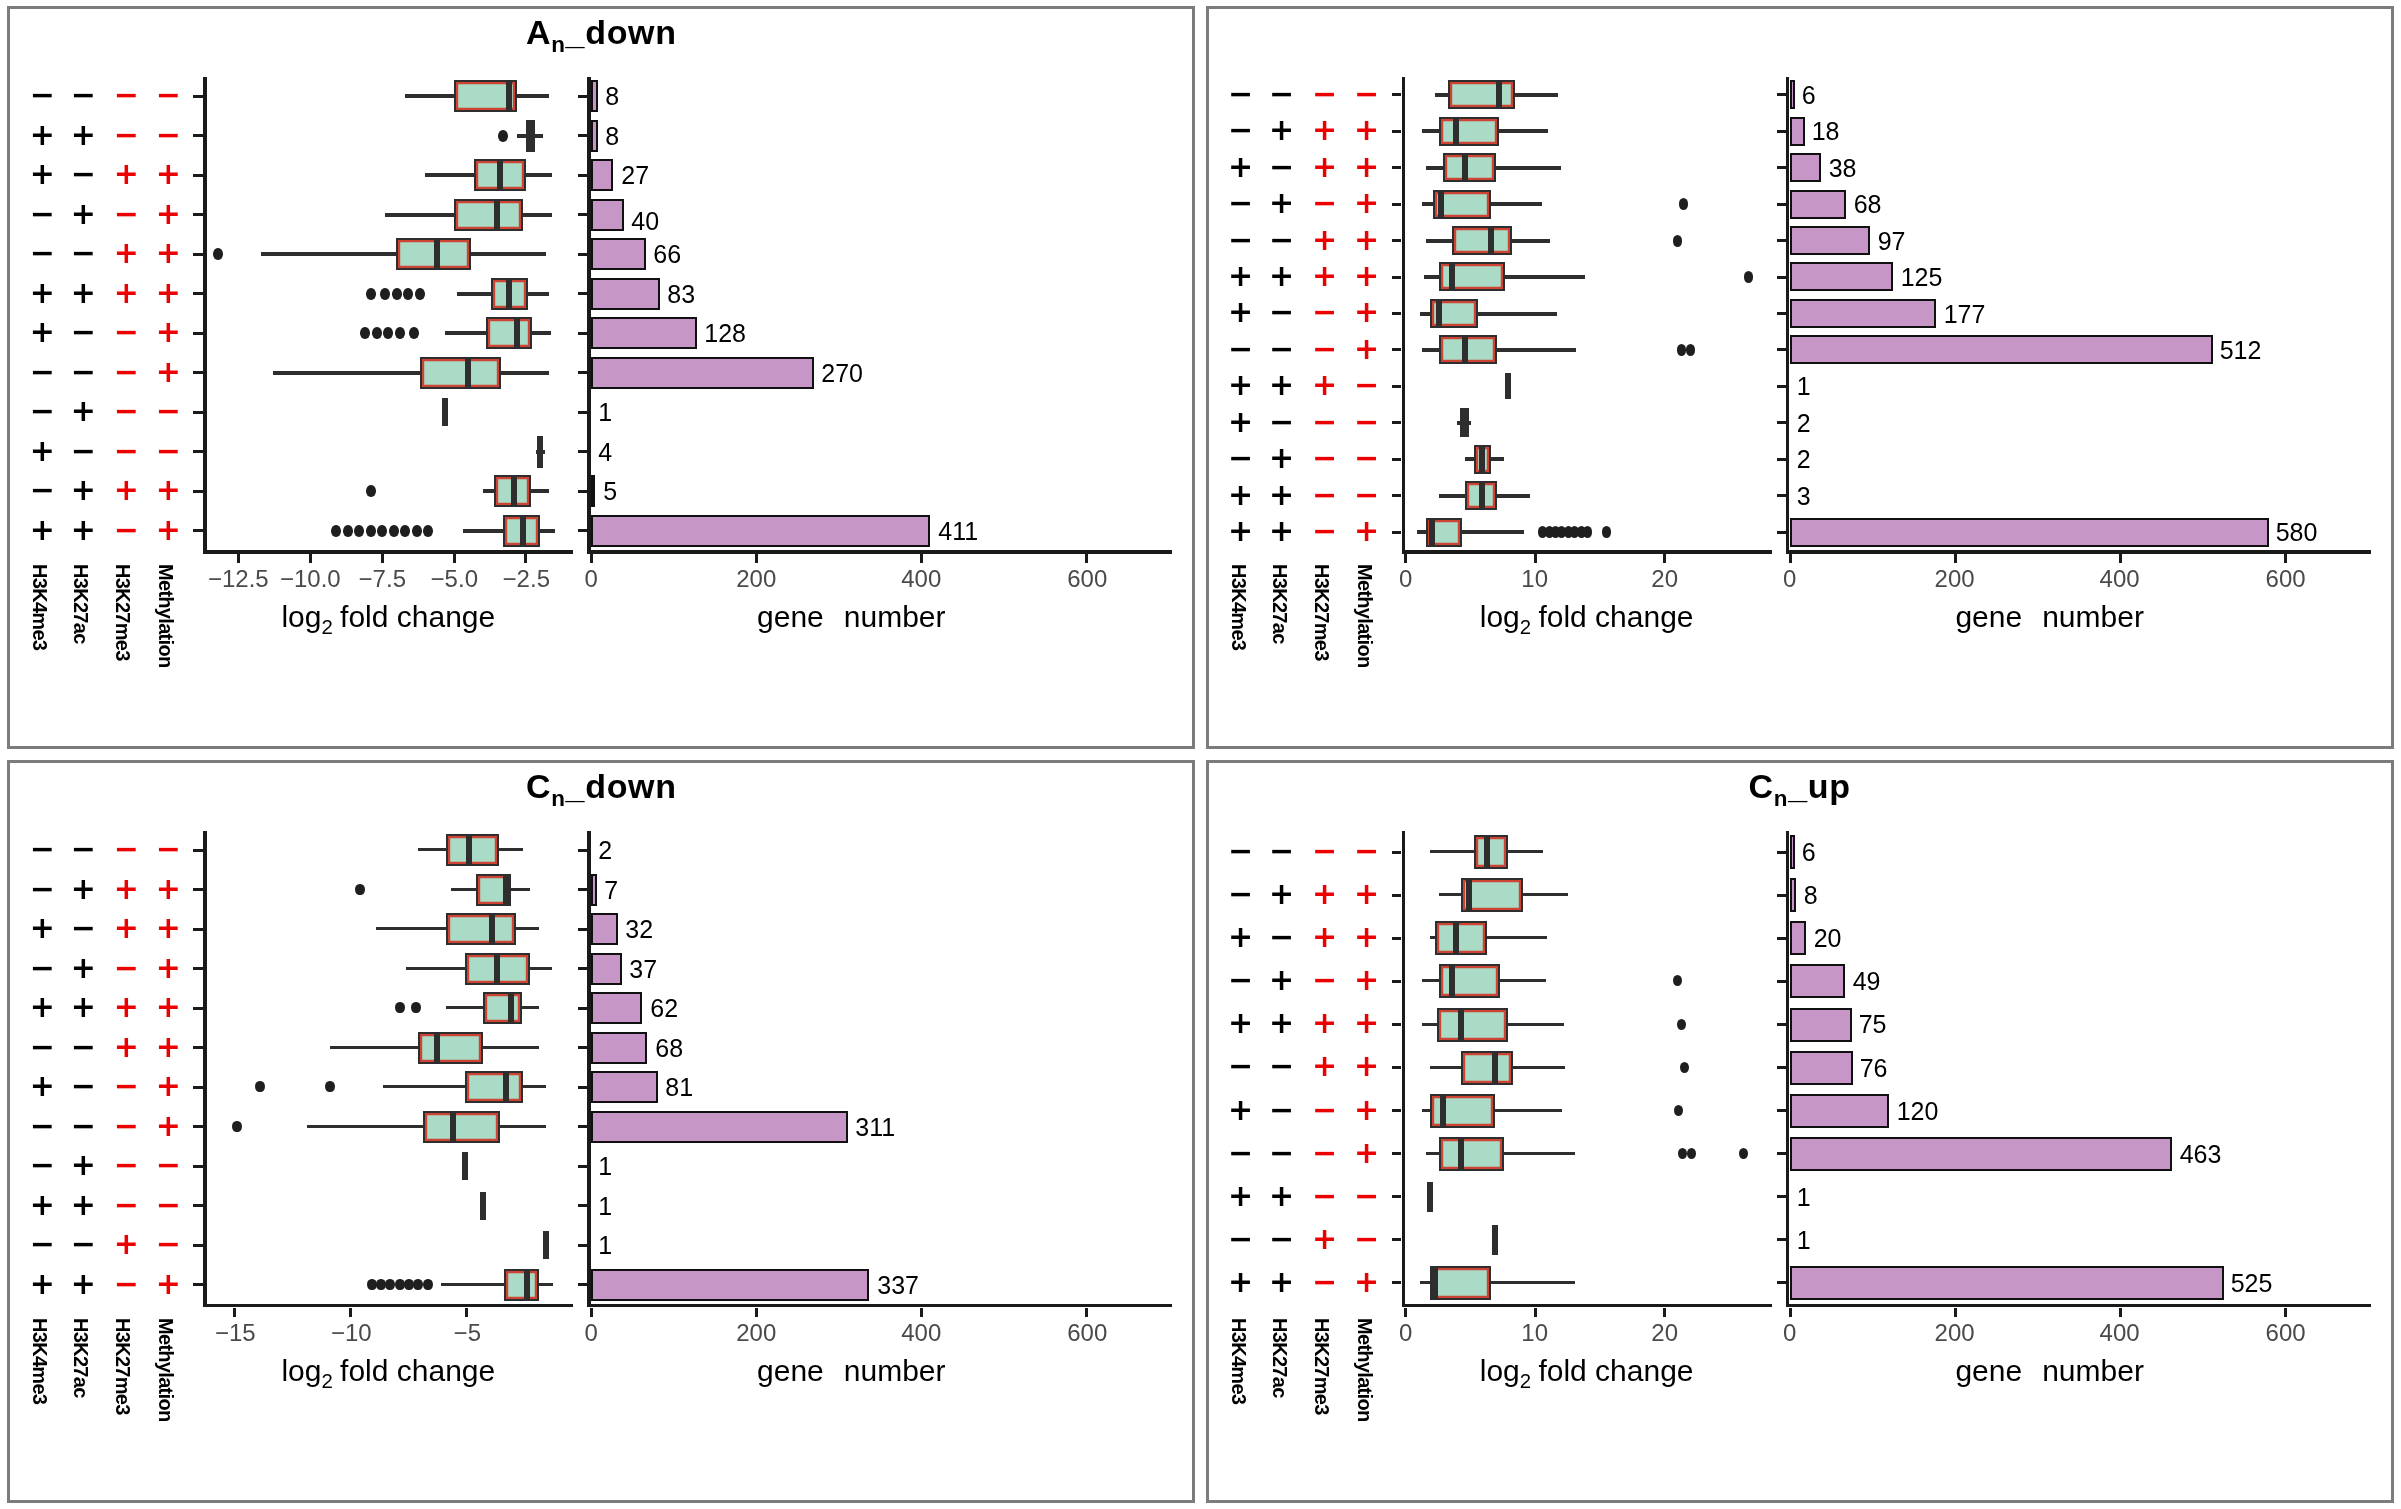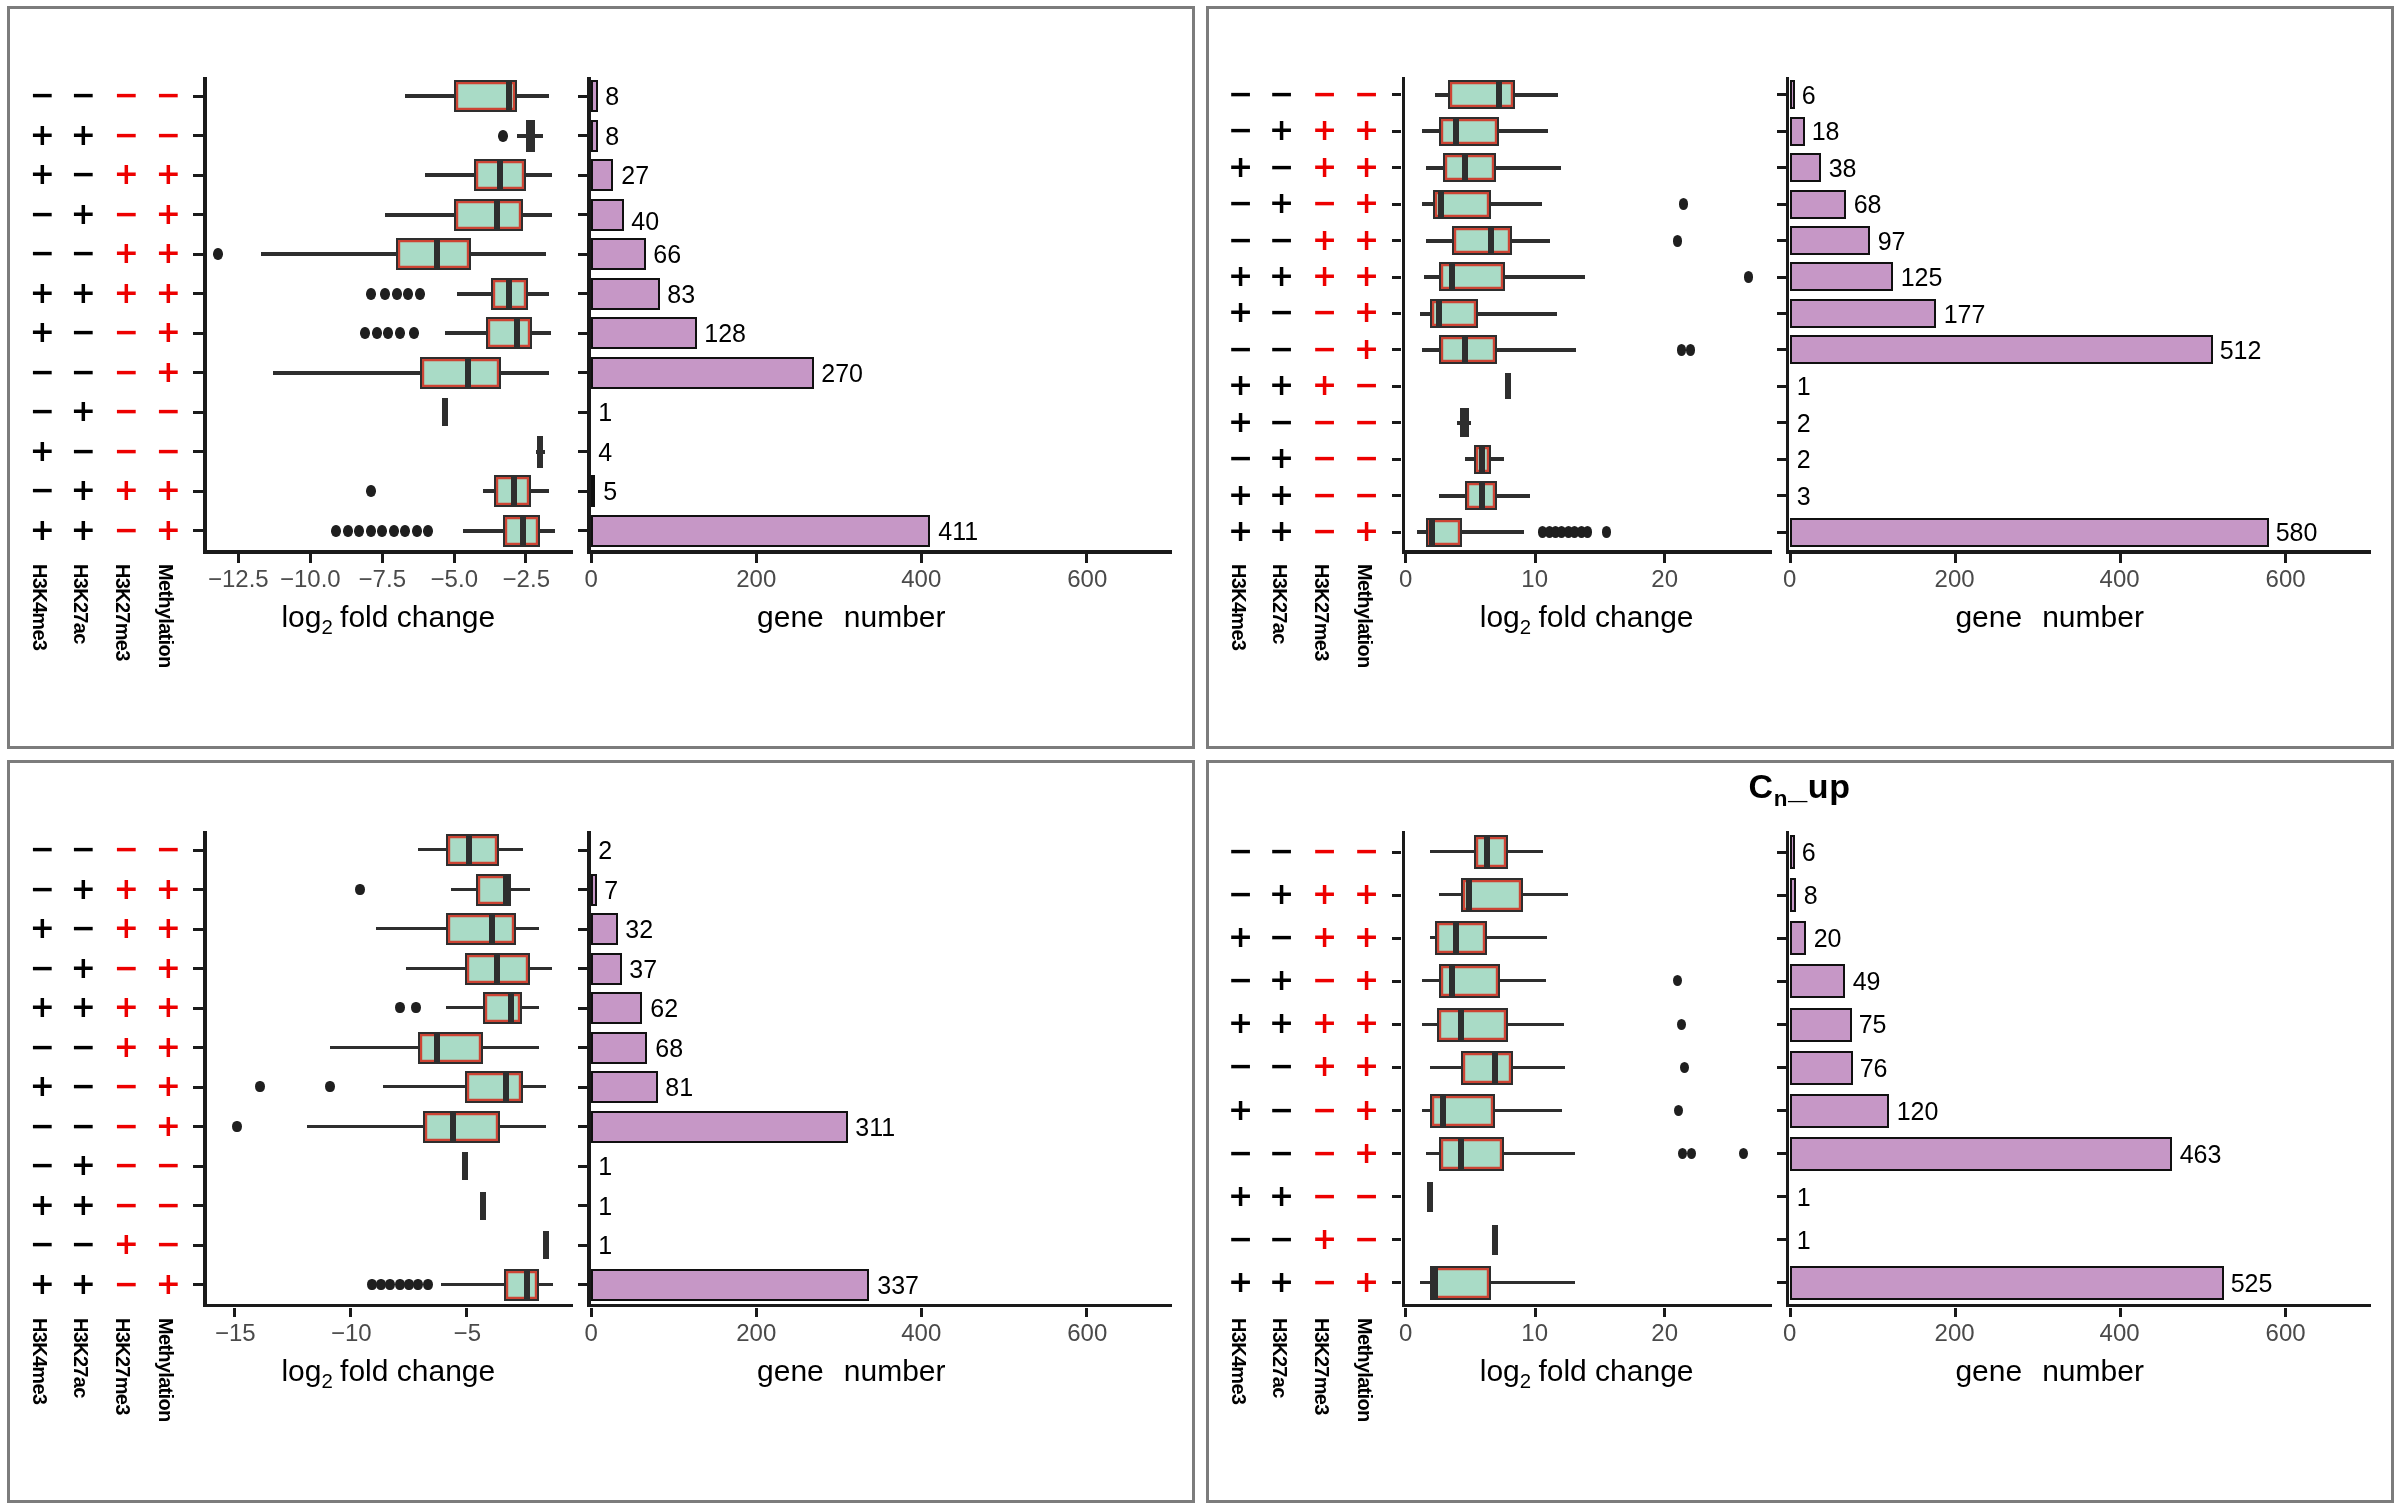--- a/index.html
+++ b/index.html
@@ -39,20 +39,21 @@
   .axis-title sub{font-size:0.68em;}
   .axis-title .suffix{margin-left:7.3px;}
   .bar-axis-title{word-spacing:11.7px;}
 </style>
 </head>
 <body>
 
 <div class="fig">
 
   <section class="panel">
+    <div class="panel-title"><span>A</span><sub>n</sub><span>_down</span></div>
     <div>
         <div class="sign" style="left: 32px; top: 87px; color: rgb(0, 0, 0);">−</div>
         <div class="sign" style="left: 73px; top: 87px; color: rgb(0, 0, 0);">−</div>
         <div class="sign" style="left: 116px; top: 87px; color: rgb(237, 0, 0);">−</div>
         <div class="sign" style="left: 158px; top: 87px; color: rgb(237, 0, 0);">−</div>
         <div class="sign" style="left: 32px; top: 127px; color: rgb(0, 0, 0);">+</div>
         <div class="sign" style="left: 73px; top: 127px; color: rgb(0, 0, 0);">+</div>
         <div class="sign" style="left: 116px; top: 127px; color: rgb(237, 0, 0);">−</div>
         <div class="sign" style="left: 158px; top: 127px; color: rgb(237, 0, 0);">−</div>
         <div class="sign" style="left: 32px; top: 166px; color: rgb(0, 0, 0);">+</div>
@@ -414,20 +415,21 @@
     <div class="axis-title bar-axis-title" style="left: 841px; top: 591px;">gene number</div>
     <div>
         <div class="col-label" style="left: 20px; top: 555px;">H3K4me3</div>
         <div class="col-label" style="left: 61px; top: 555px;">H3K27ac</div>
         <div class="col-label" style="left: 103px; top: 555px;">H3K27me3</div>
         <div class="col-label" style="left: 146px; top: 555px;">Methylation</div>
       </div>
   </section>
 
   <section class="panel">
+    <div class="panel-title"><span>C</span><sub>n</sub><span>_down</span></div>
     <div>
         <div class="sign" style="left: 32px; top: 87px; color: rgb(0, 0, 0);">−</div>
         <div class="sign" style="left: 73px; top: 87px; color: rgb(0, 0, 0);">−</div>
         <div class="sign" style="left: 116px; top: 87px; color: rgb(237, 0, 0);">−</div>
         <div class="sign" style="left: 158px; top: 87px; color: rgb(237, 0, 0);">−</div>
         <div class="sign" style="left: 32px; top: 127px; color: rgb(0, 0, 0);">−</div>
         <div class="sign" style="left: 73px; top: 127px; color: rgb(0, 0, 0);">+</div>
         <div class="sign" style="left: 116px; top: 127px; color: rgb(237, 0, 0);">+</div>
         <div class="sign" style="left: 158px; top: 127px; color: rgb(237, 0, 0);">+</div>
         <div class="sign" style="left: 32px; top: 166px; color: rgb(0, 0, 0);">+</div>

